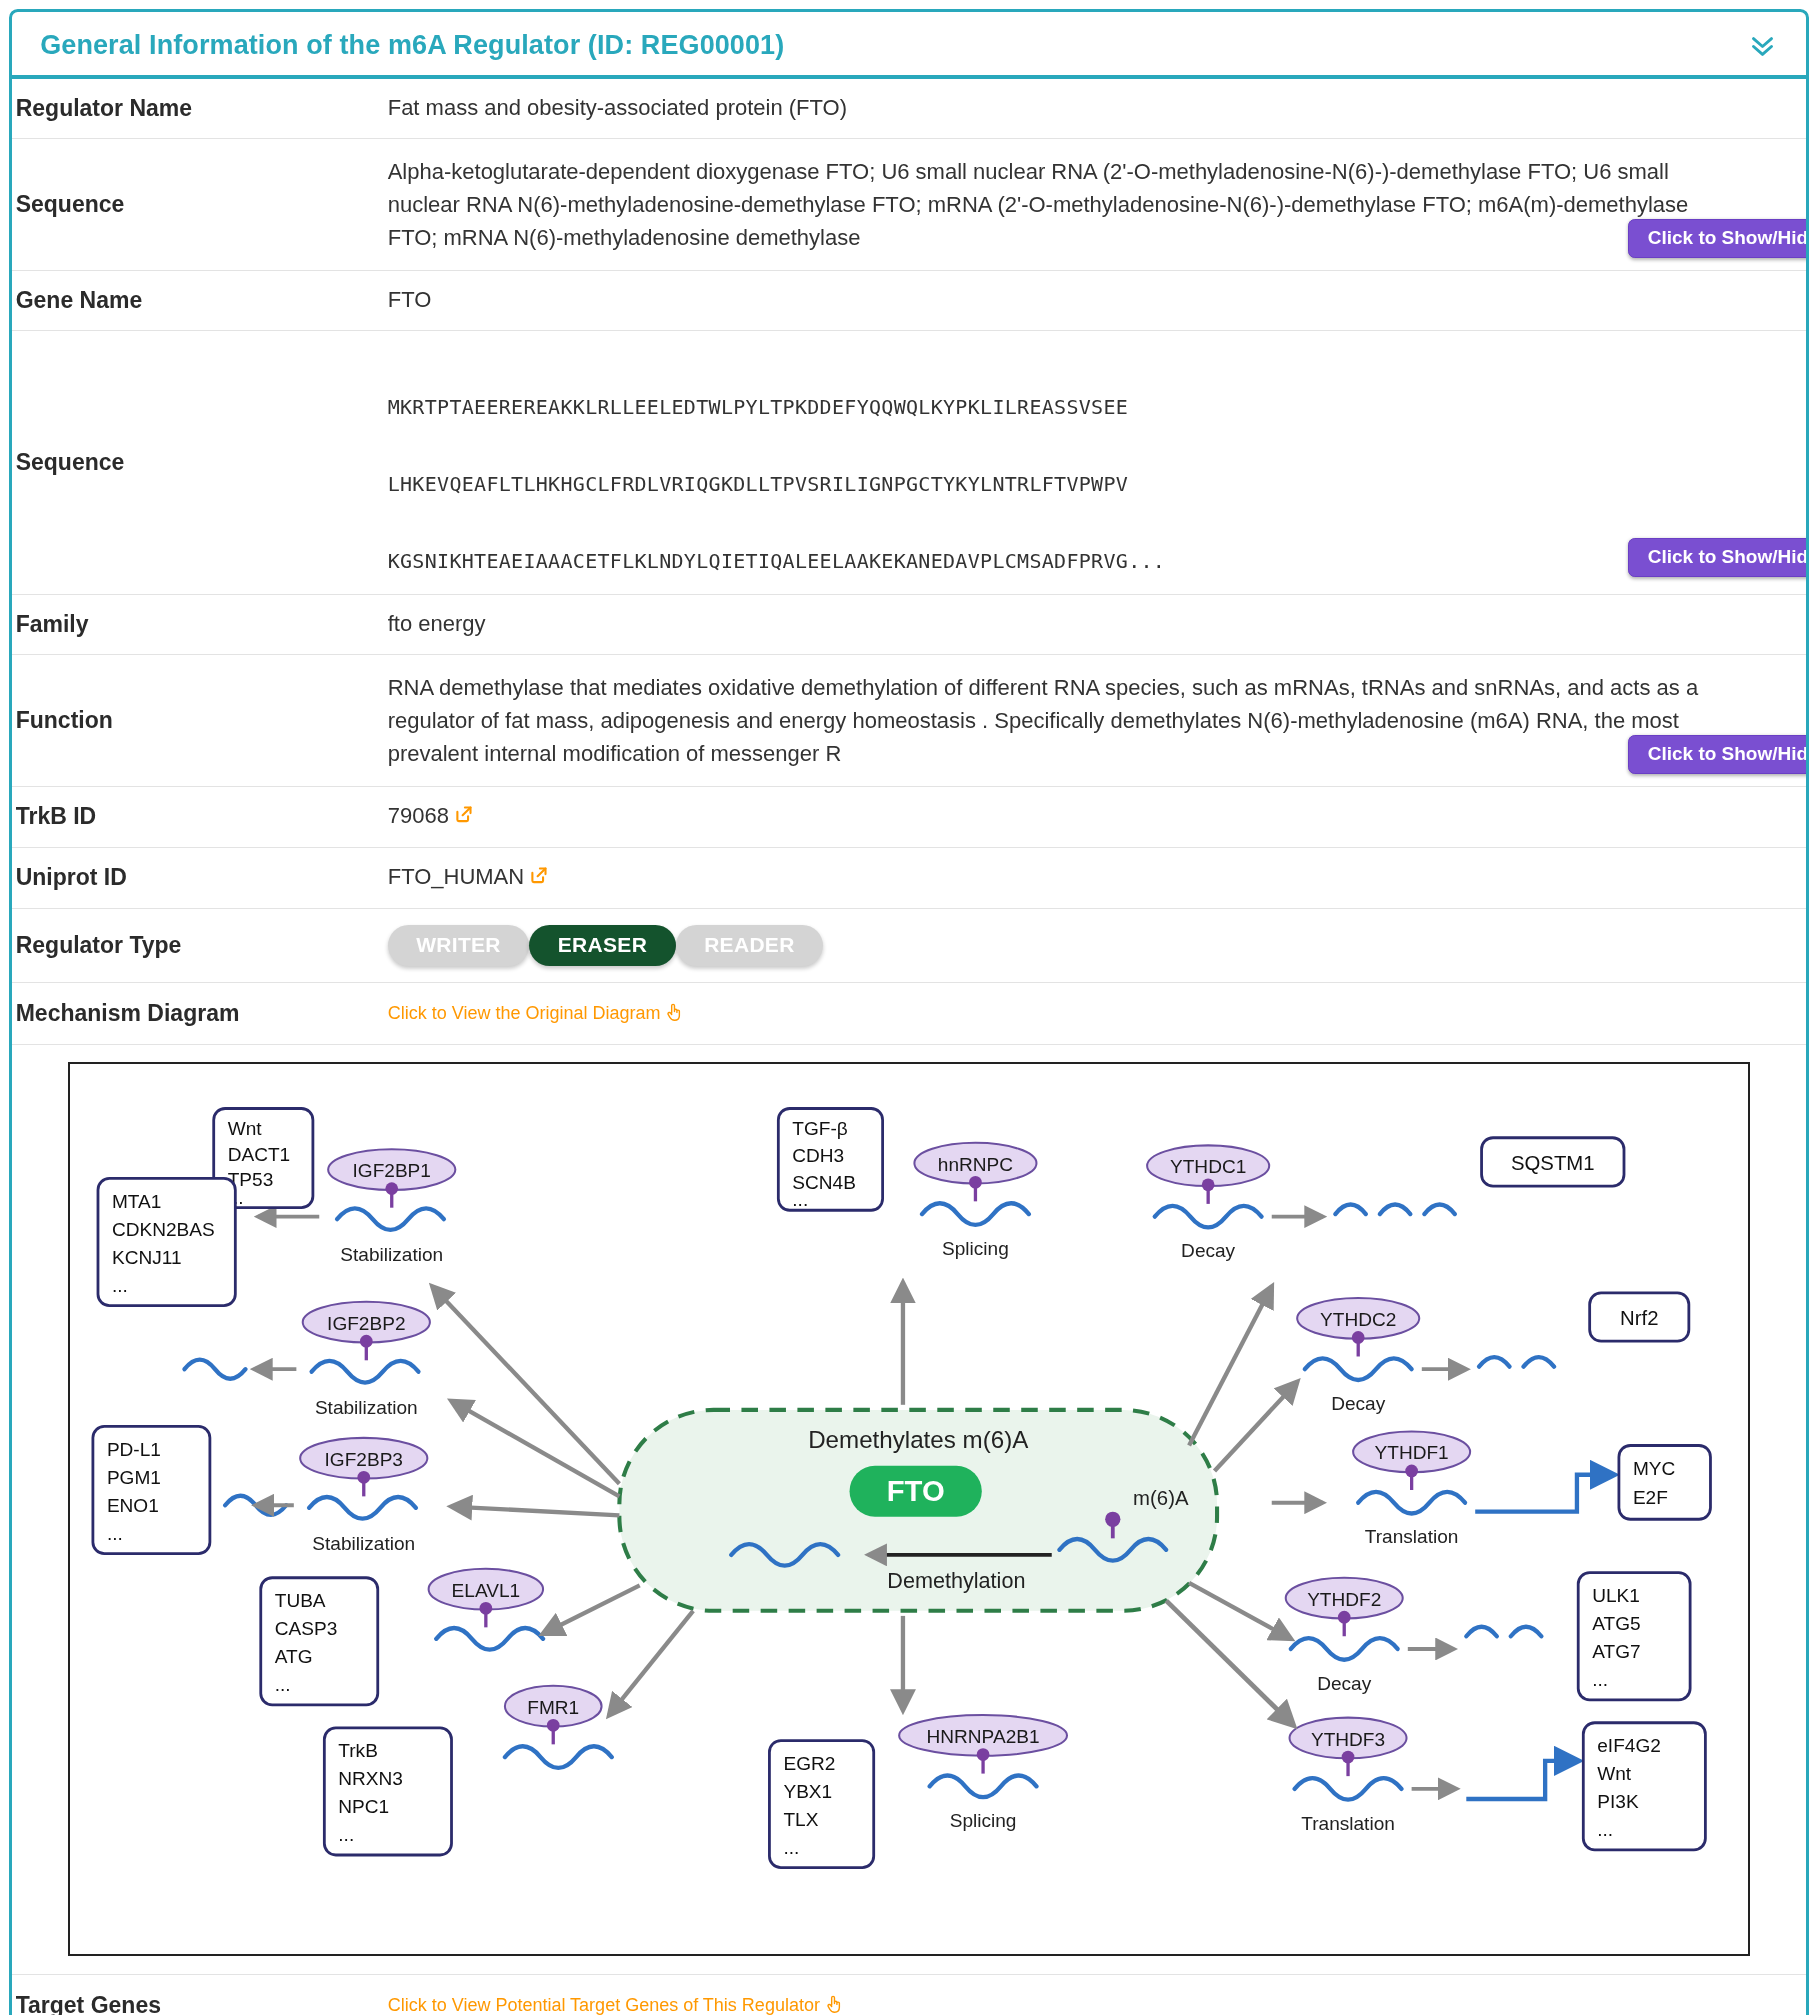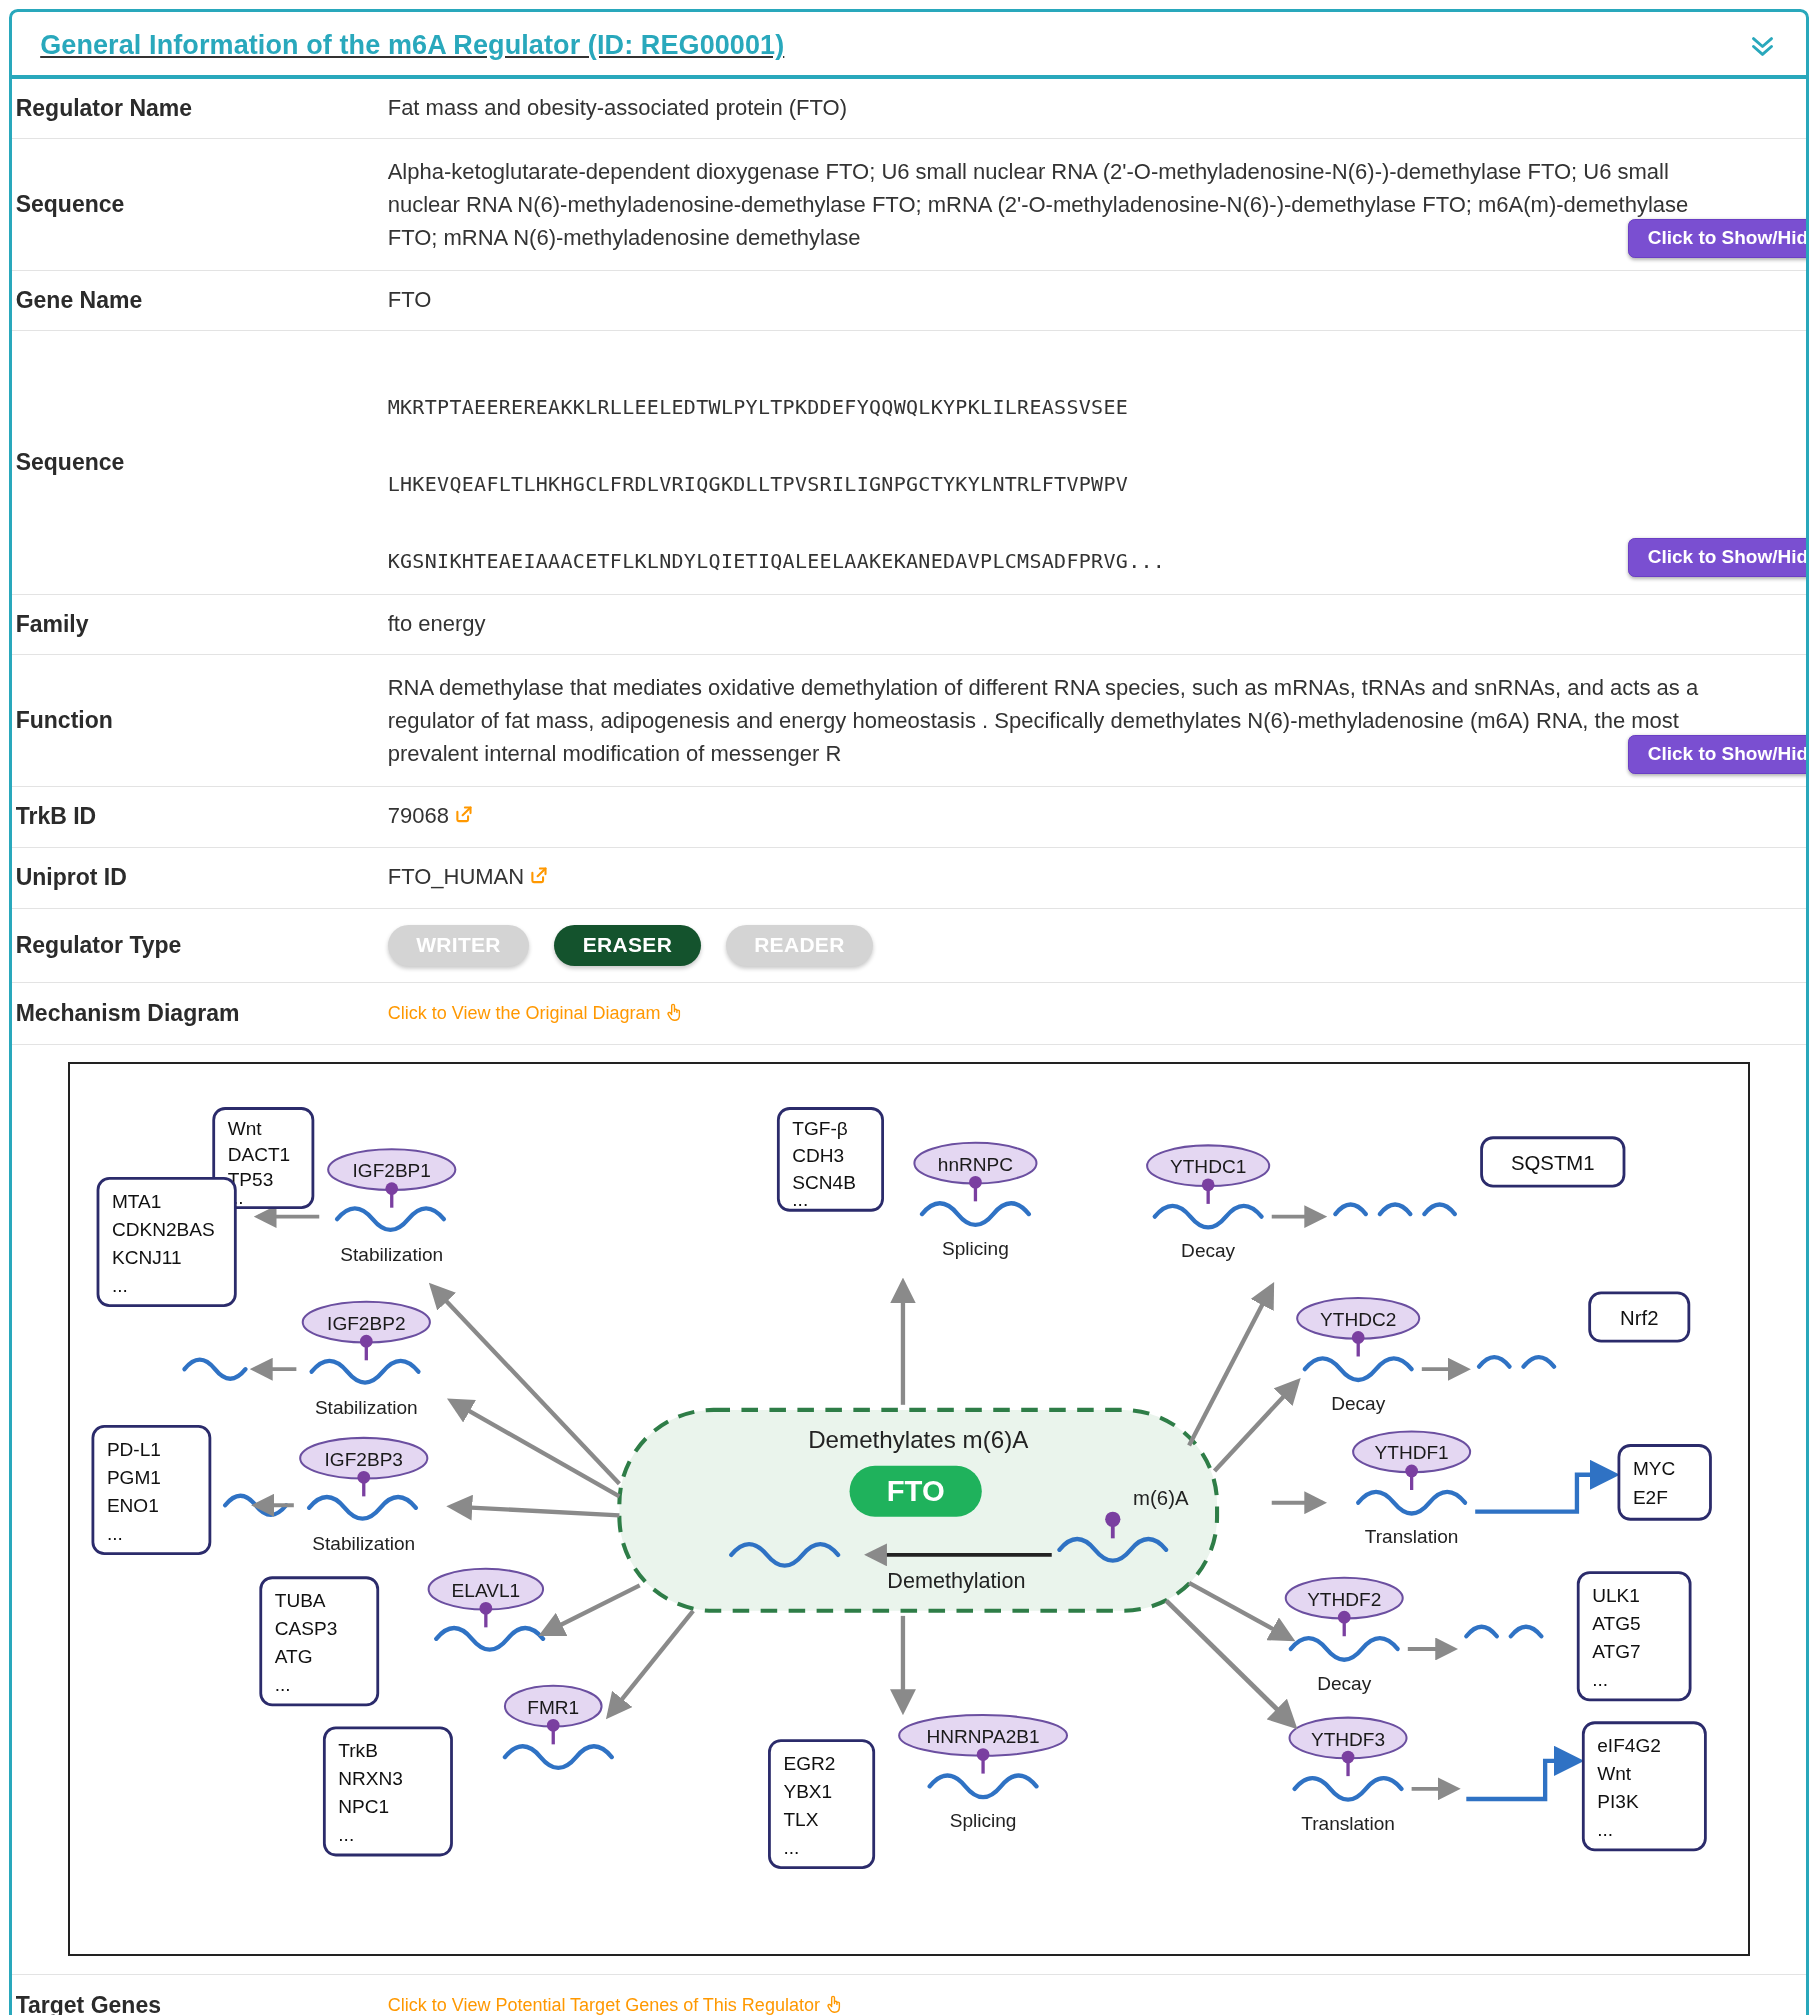--- a/index.html
+++ b/index.html
@@ -15,21 +15,20 @@
     border: 3.7px solid #29A8BC;
     border-radius: 8.7px;
     background: #fff;
     overflow: hidden;
   }
   
   .card-head {
     position: relative;
     padding: 18.6px 28.5px 13.6px 28.5px;
     border-bottom: 4.3px solid #29A8BC;
-    text-decoration: underline;
   }
   .card-title {
     color: #29A8BC;
     font-size: 27px;
     font-weight: bold;
     letter-spacing: 0.1px;
   }
   .chevrons {
     position: absolute;
     right: 30px; top: 22px;
@@ -95,21 +94,21 @@
   a.olink, .olink {
     color: #FF9800;
     text-decoration: none;
     font-size: 18px;
     cursor: pointer;
   }
   .extico { display:inline-block; vertical-align:-1.9px; margin-left:3.7px; }
   .handico { display:inline-block; vertical-align:-2.5px; margin-left:5px; }
 
   
-  .badges { display:flex; gap: 25px; }
+  .badges { display:flex; }
   .badge {
     color:#fff; font-weight:bold; font-size: 21px;
     padding: 8.7px 28.5px; border-radius: 25px;
     box-shadow: 0 2.5px 4.3px rgba(0,0,0,.22);
     letter-spacing: 0.3px;
   }
   .badge.off { background:#d4d4d4; }
   .badge.on  { background:#14532d; }
 
   

